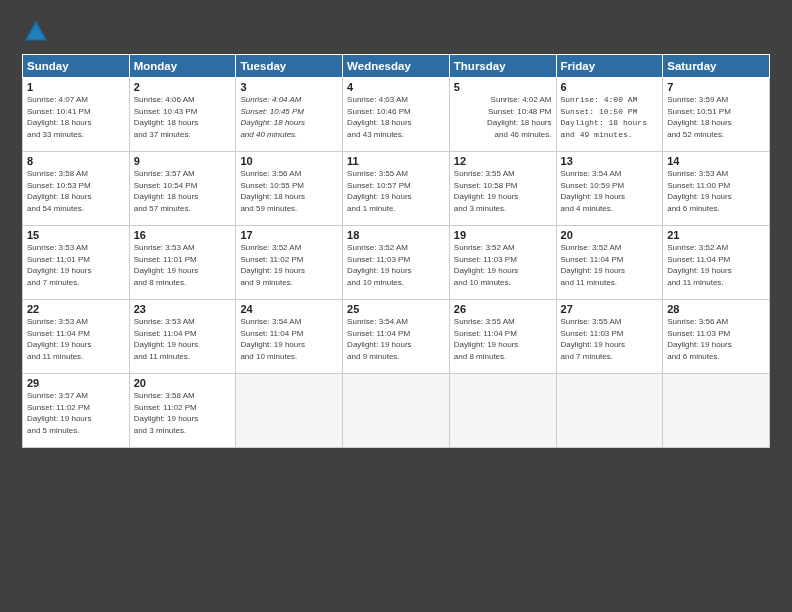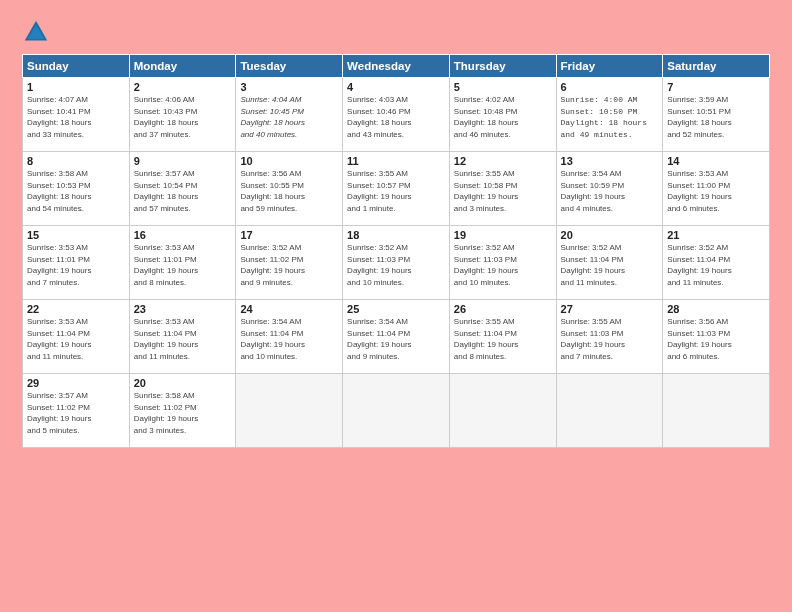--- a/index.html
+++ b/index.html
@@ -7,21 +7,21 @@
       font-family: Arial, sans-serif;
       background: #fff;
       width: 792px;
       height: 612px;
       overflow: hidden;
     }
     .page {
       width: 792px;
       height: 612px;
       padding: 18px 22px 12px 22px;
-      background: #fca5a5;
+      background: #404040;
     }
     .header {
       display: flex;
       justify-content: space-between;
       align-items: flex-start;
       margin-bottom: 8px;
     }
     .logo {
       display: flex;
       align-items: center;
@@ -156,21 +156,21 @@
           </td>
           <td>
             <span class="day-num">4</span>
             <div class="day-info" style="white-space: pre-line;">Sunrise: 4:03 AM
 Sunset: 10:46 PM
 Daylight: 18 hours
 and 43 minutes.</div>
           </td>
           <td>
             <span class="day-num">5</span>
-            <div class="day-info" style="white-space: pre-line;">Sunrise: 4:02 AM
+            <div class="day-info" style="white-space: pre-line; text-align: right;">Sunrise: 4:02 AM
 Sunset: 10:48 PM
 Daylight: 18 hours
 and 46 minutes.</div>
           </td>
           <td>
             <span class="day-num">6</span>
             <div class="day-info" style="white-space: pre-line; font-family: Liberation Mono, monospace;">Sunrise: 4:00 AM
 Sunset: 10:50 PM
 Daylight: 18 hours
 and 49 minutes.</div>

